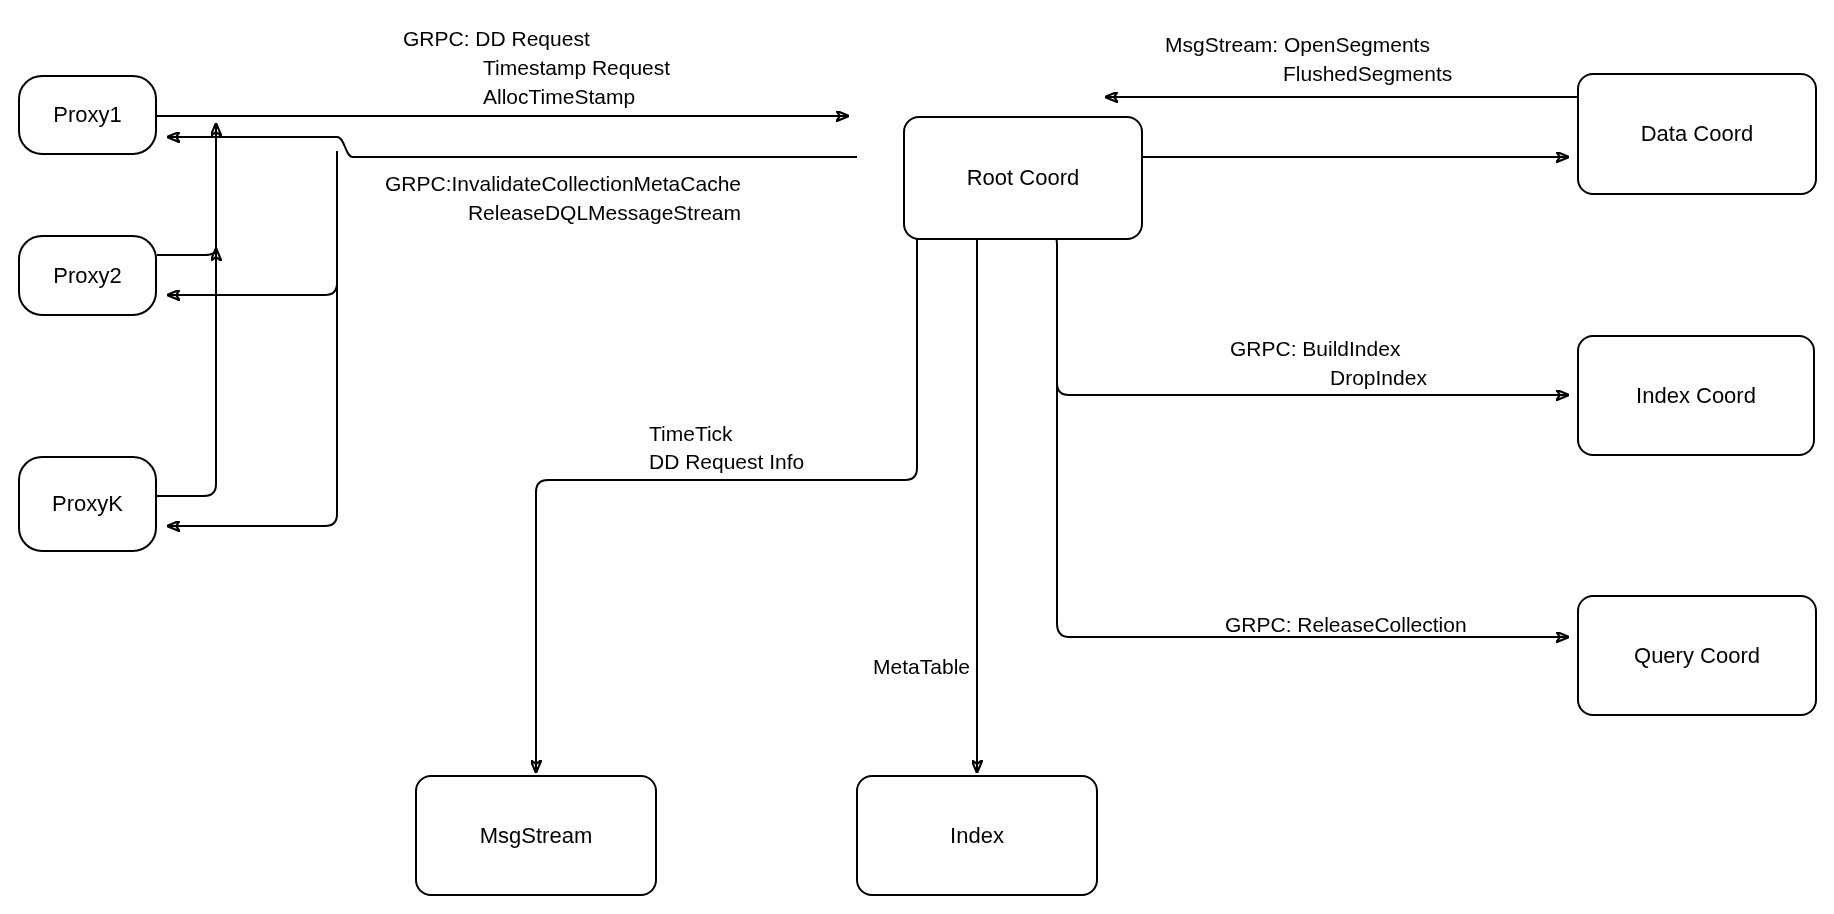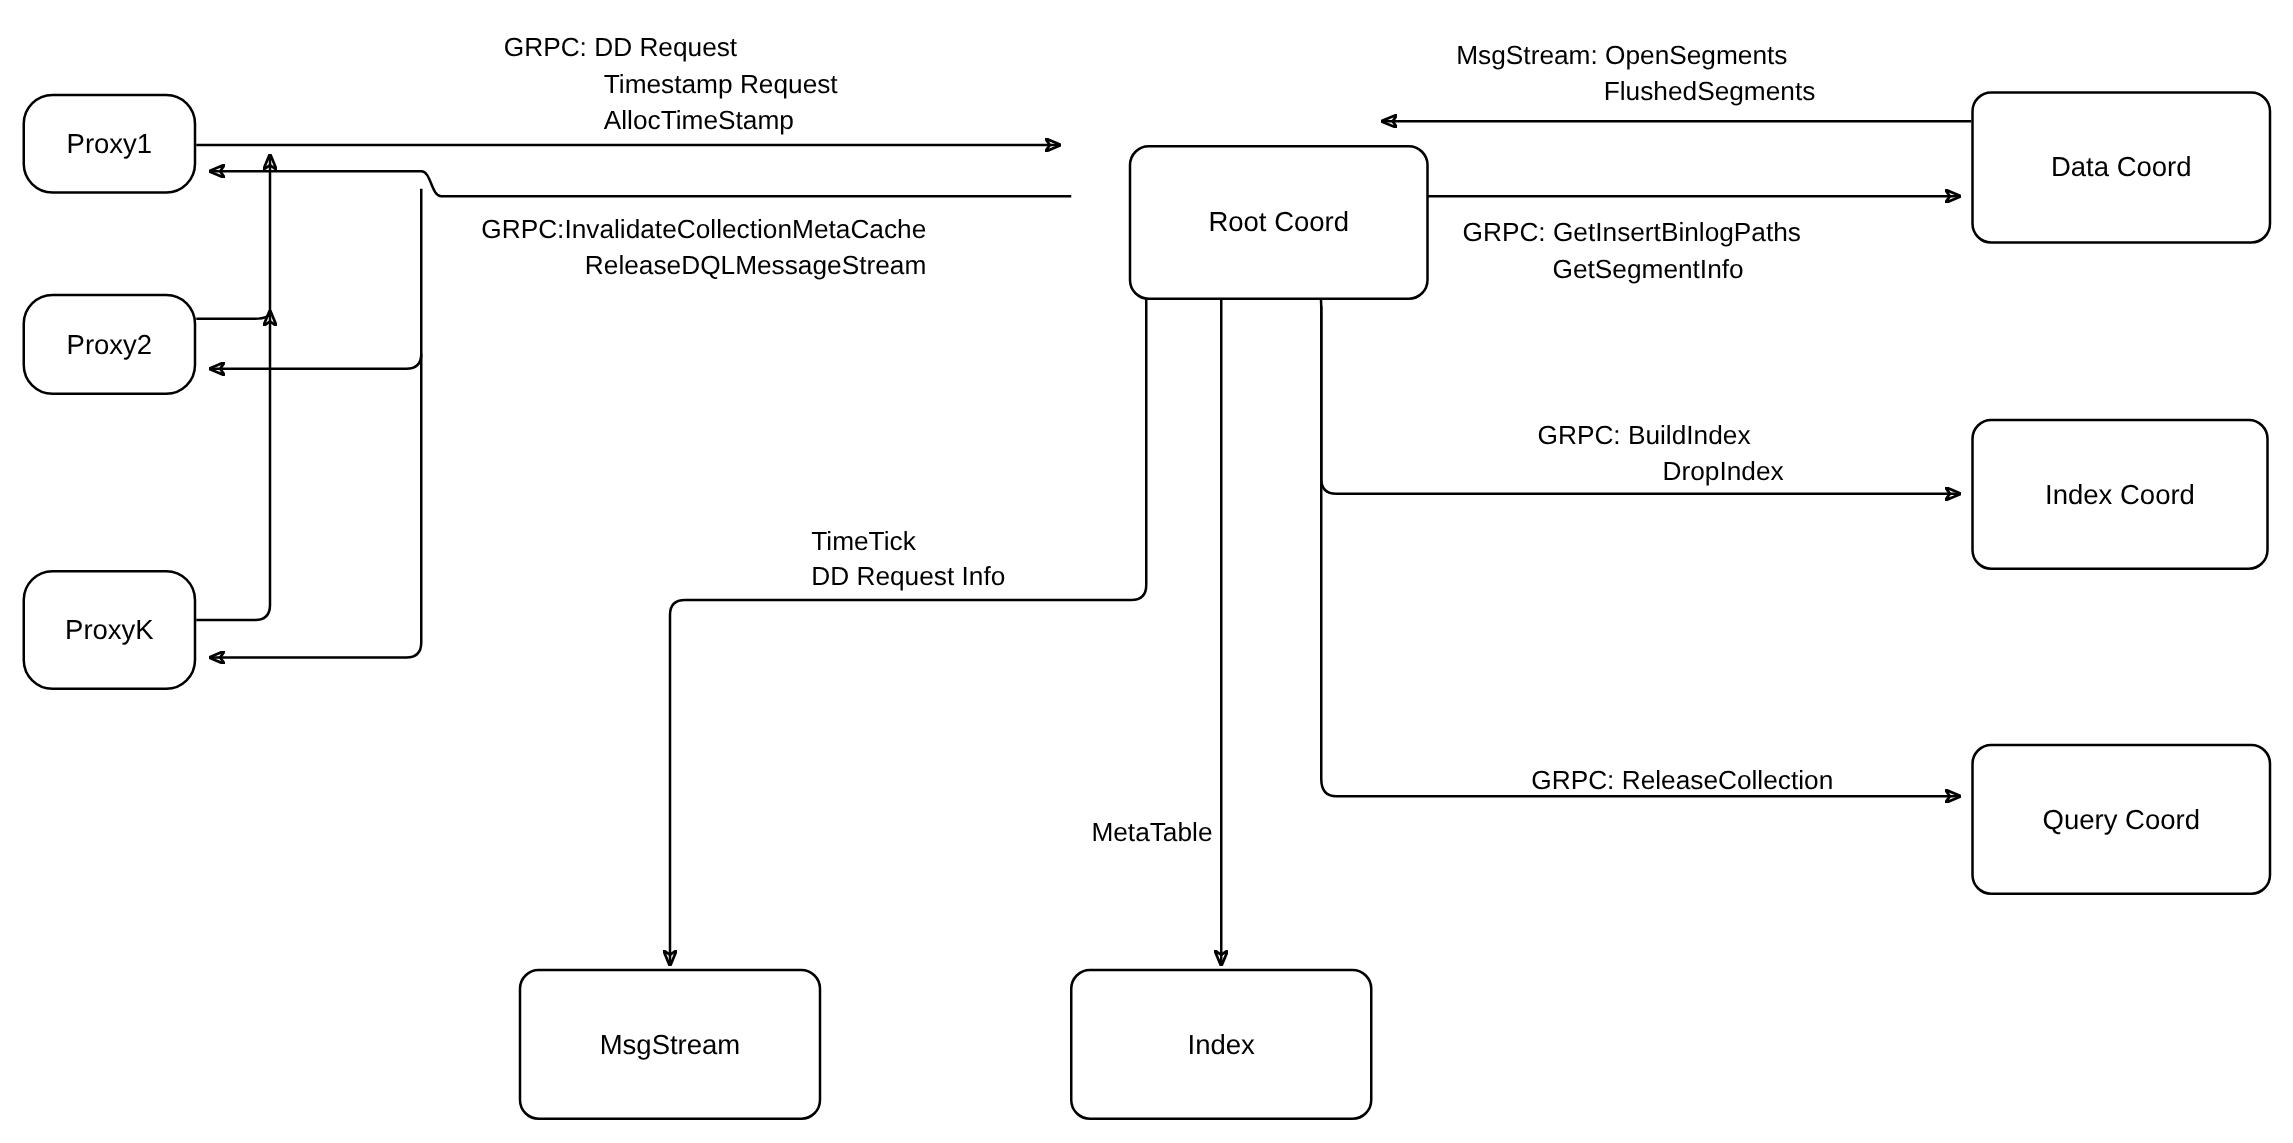--- a/index.html
+++ b/index.html
@@ -77,24 +77,20 @@
   <div class="edge-label" style="left:385px;top:169px;text-align:right;">
     <div>GRPC:InvalidateCollectionMetaCache</div>
     <div class="i66">ReleaseDQLMessageStream</div>
   </div>
 
   <div class="edge-label" style="left:1165px;top:30px;">
     <div>MsgStream: OpenSegments</div>
     <div class="i118">FlushedSegments</div>
   </div>
 
-  <div class="edge-label" style="left:1170px;top:172px;">
-    <div>GRPC: GetInsertBinlogPaths</div>
-    <div class="i72">GetSegmentInfo</div>
-  </div>
 
   <div class="edge-label" style="left:1230px;top:334px;">
     <div>GRPC: BuildIndex</div>
     <div class="i100">DropIndex</div>
   </div>
 
   <div class="edge-label" style="left:1225px;top:610px;">
     <div>GRPC: ReleaseCollection</div>
   </div>
 

